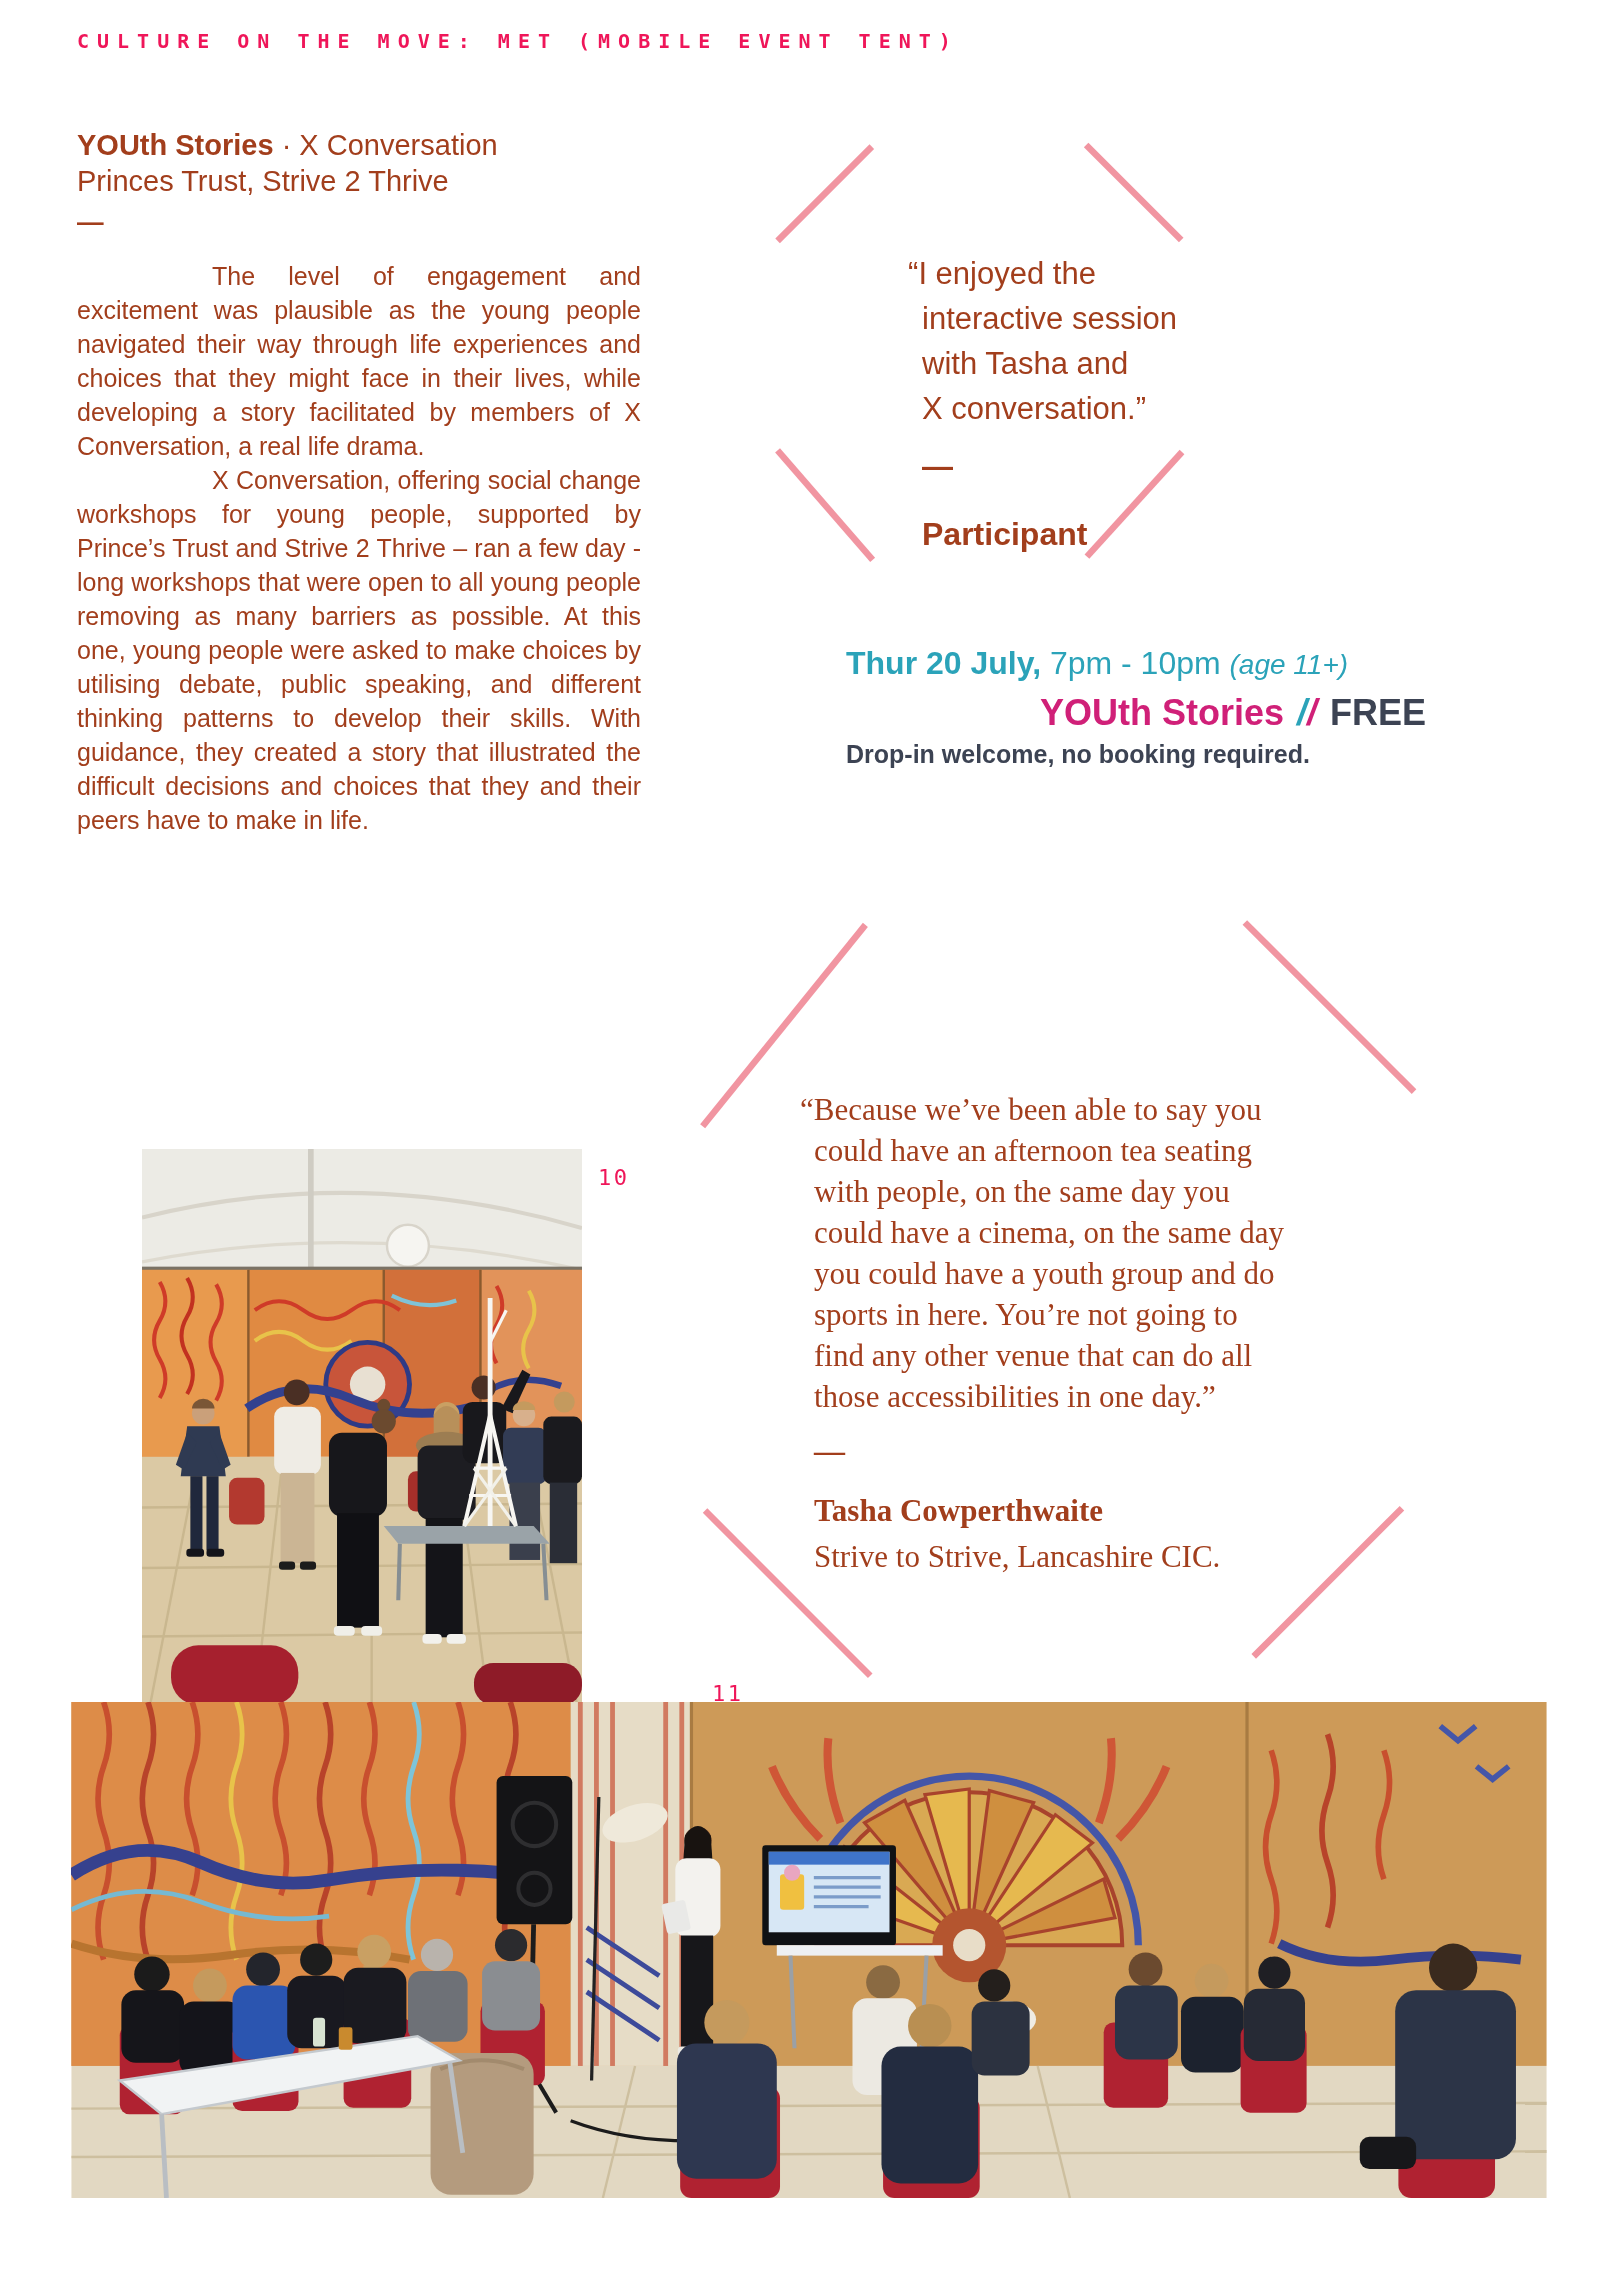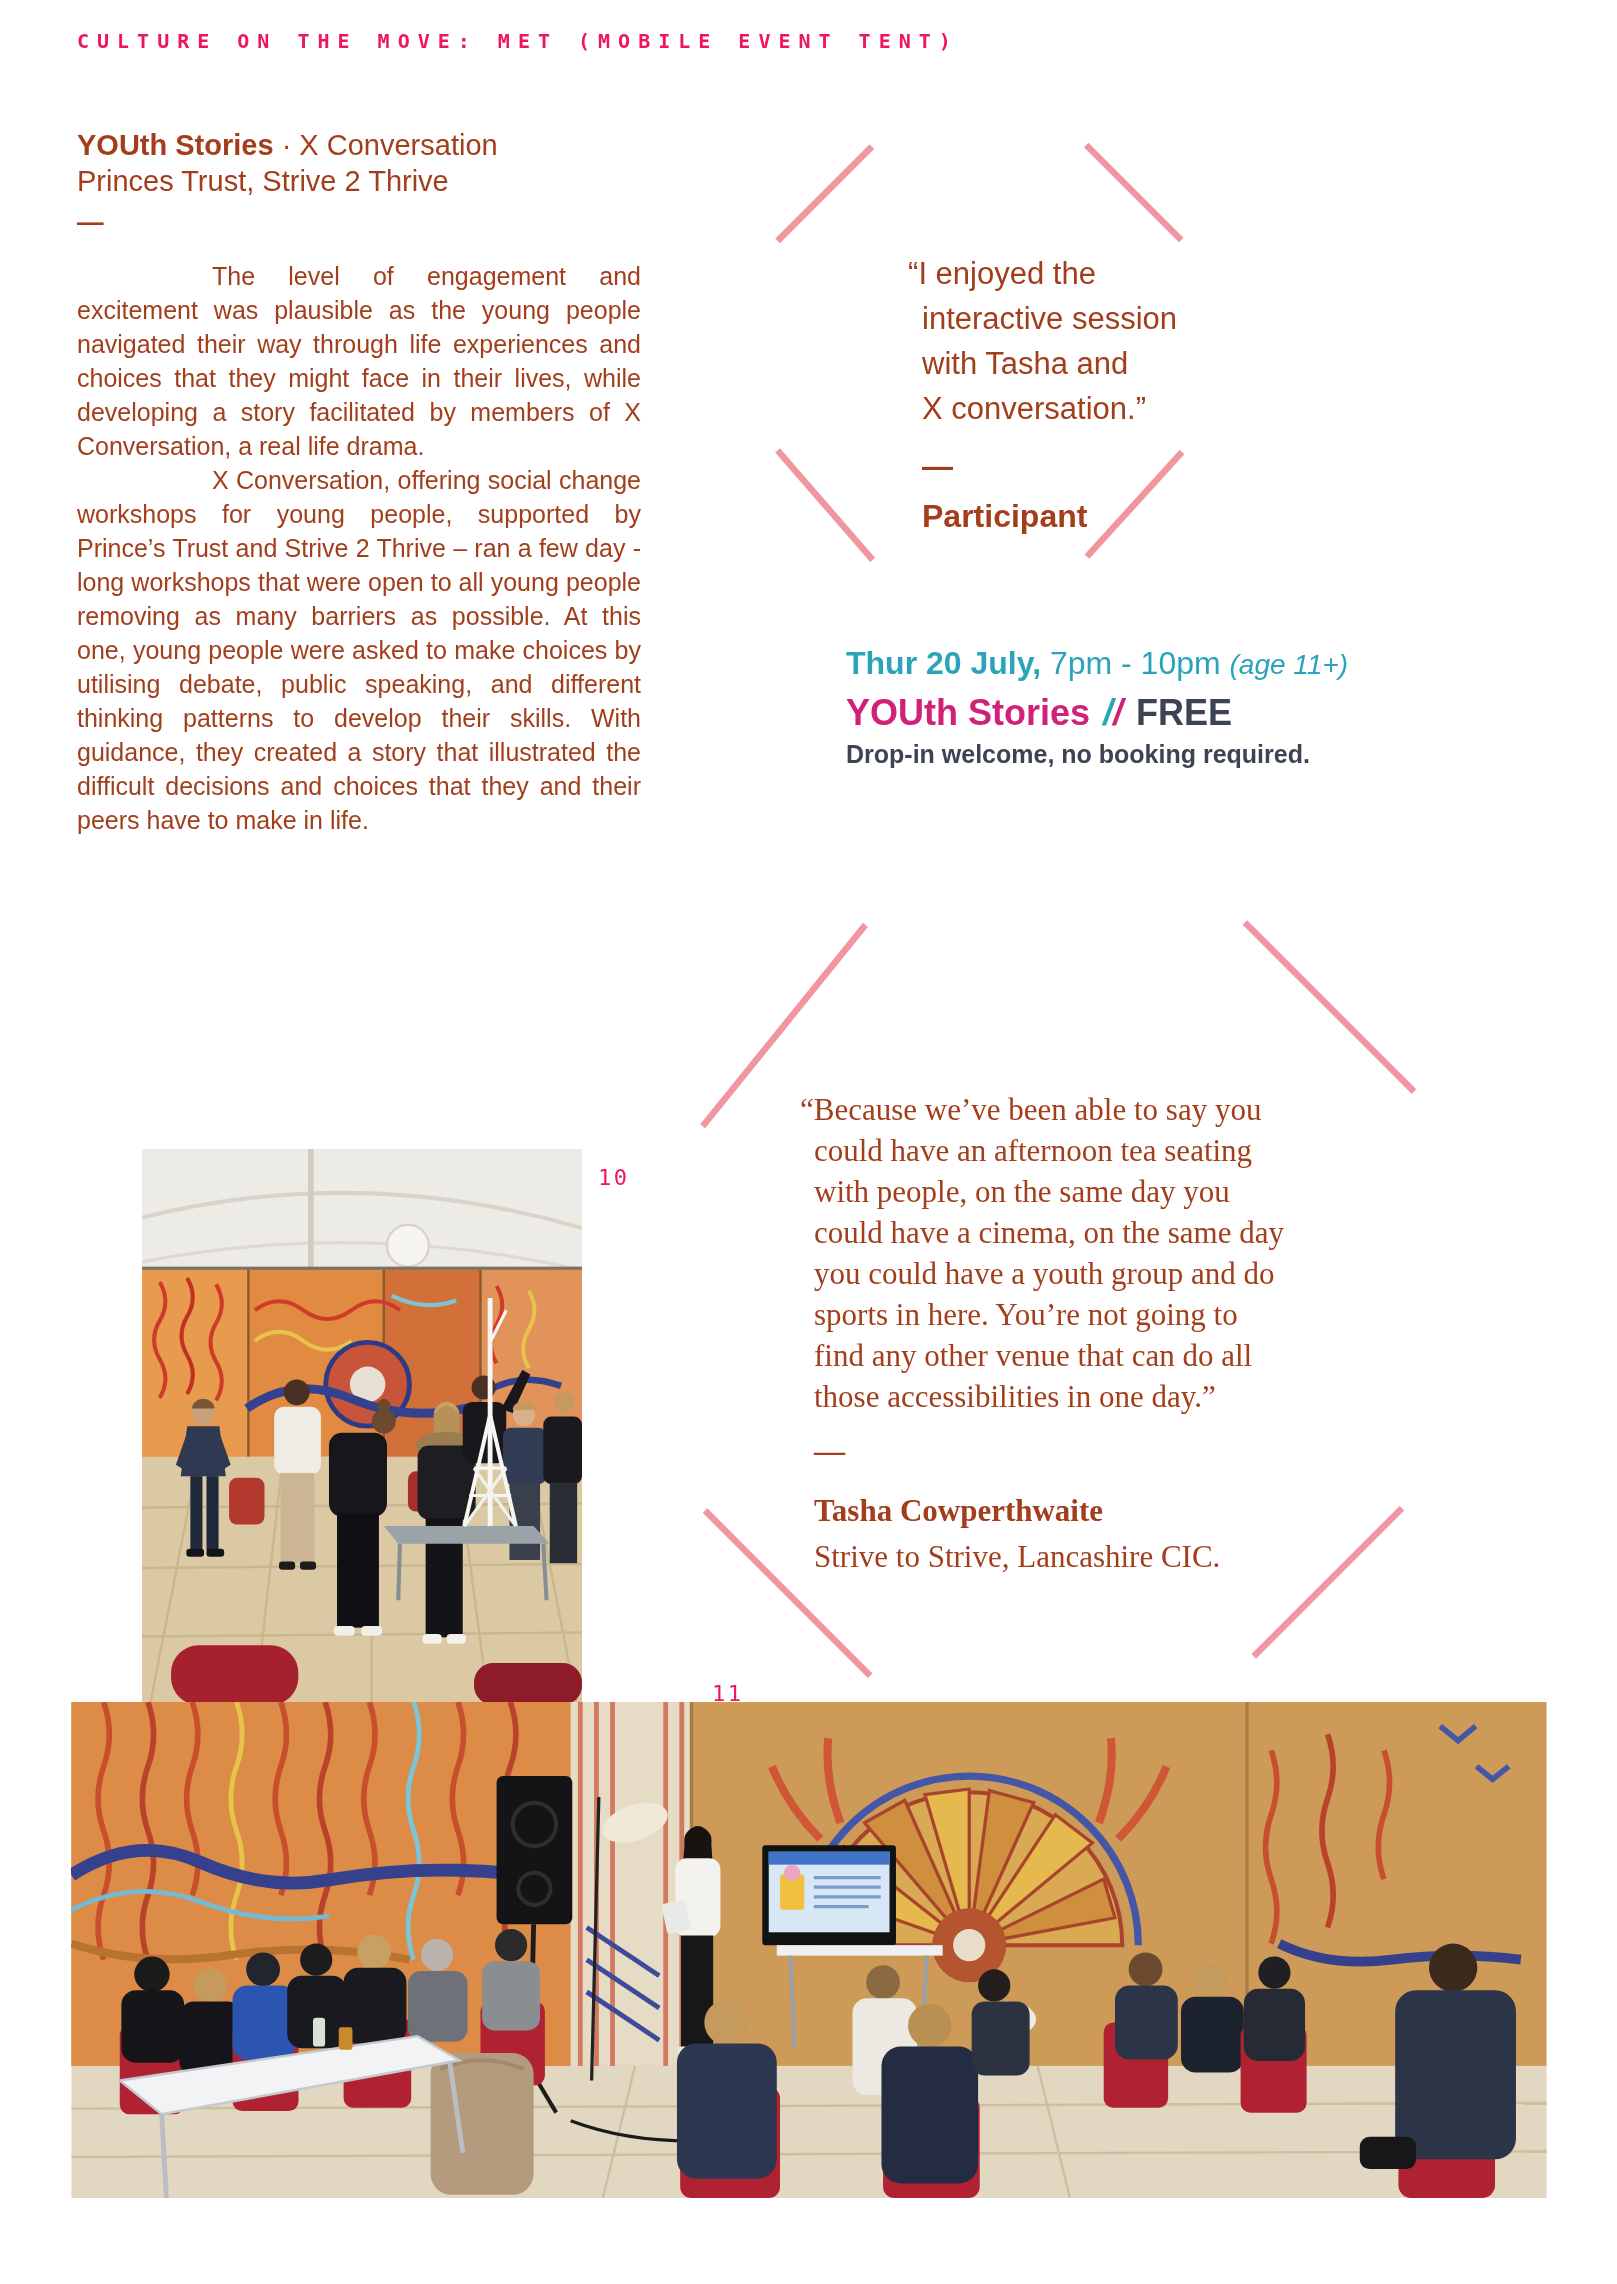--- a/index.html
+++ b/index.html
@@ -37,31 +37,31 @@
     text-align:justify;text-indent:135px;
   }
   .article p + p{margin-top:0;}
   
   .quote{color:var(--rust);}
   .quote .qtext{margin:0;font-weight:400;text-indent:-0.45em;}
   .quote .divider{font-weight:700;}
   .quote .attr-name{font-weight:700;}
   .quote-top{left:922px;top:251px;width:338px;font-size:31px;line-height:45px;}
   .quote-top .divider{margin-top:13px;font-size:31px;}
-  .quote-top .attr-name{margin-top:5px;font-size:32px;}
+  .quote-top .attr-name{margin-top:23px;font-size:32px;}
   .quote-bottom{left:814px;top:1089px;width:636px;font-size:31px;line-height:41px;font-family:Liberation Serif, serif;}
   .quote-bottom .divider{margin-top:13px;font-size:31px;}
   .quote-bottom .attr-name{margin-top:19.3px;font-size:31px;}
   .quote-bottom .attr-org{font-size:31px;margin-top:4.8px;}
   
   .event{left:846px;top:645px;width:580px;}
   .event .line1{font-size:32px;color:var(--teal);}
   .event .line1 .date{font-weight:700;}
   .event .line1 .age{font-style:italic;font-size:28px;}
-  .event .line2{margin-top:9.7px;font-size:36px;font-weight:700;}
+  .event .line2{margin-top:9.7px;font-size:36px;font-weight:700;text-align:right;}
   .event .line2 .etitle{color:var(--magenta);}
   .event .line2 .slash{font-style:italic;font-weight:800;}
   .event .line2 .s1{color:var(--teal);margin-left:13px;}
   .event .line2 .s2{color:var(--magenta);margin-right:13px;}
   .event .line2 .price{color:var(--navy);}
   .event .desc{margin-top:13px;font-size:25px;line-height:35px;color:var(--navy);}
   .event .note{margin-top:6.4px;font-size:25px;font-weight:700;color:var(--navy);}
   
   .deco{left:0;top:0;pointer-events:none;}
   .pink-line{stroke:var(--pinkline);stroke-width:8;}

